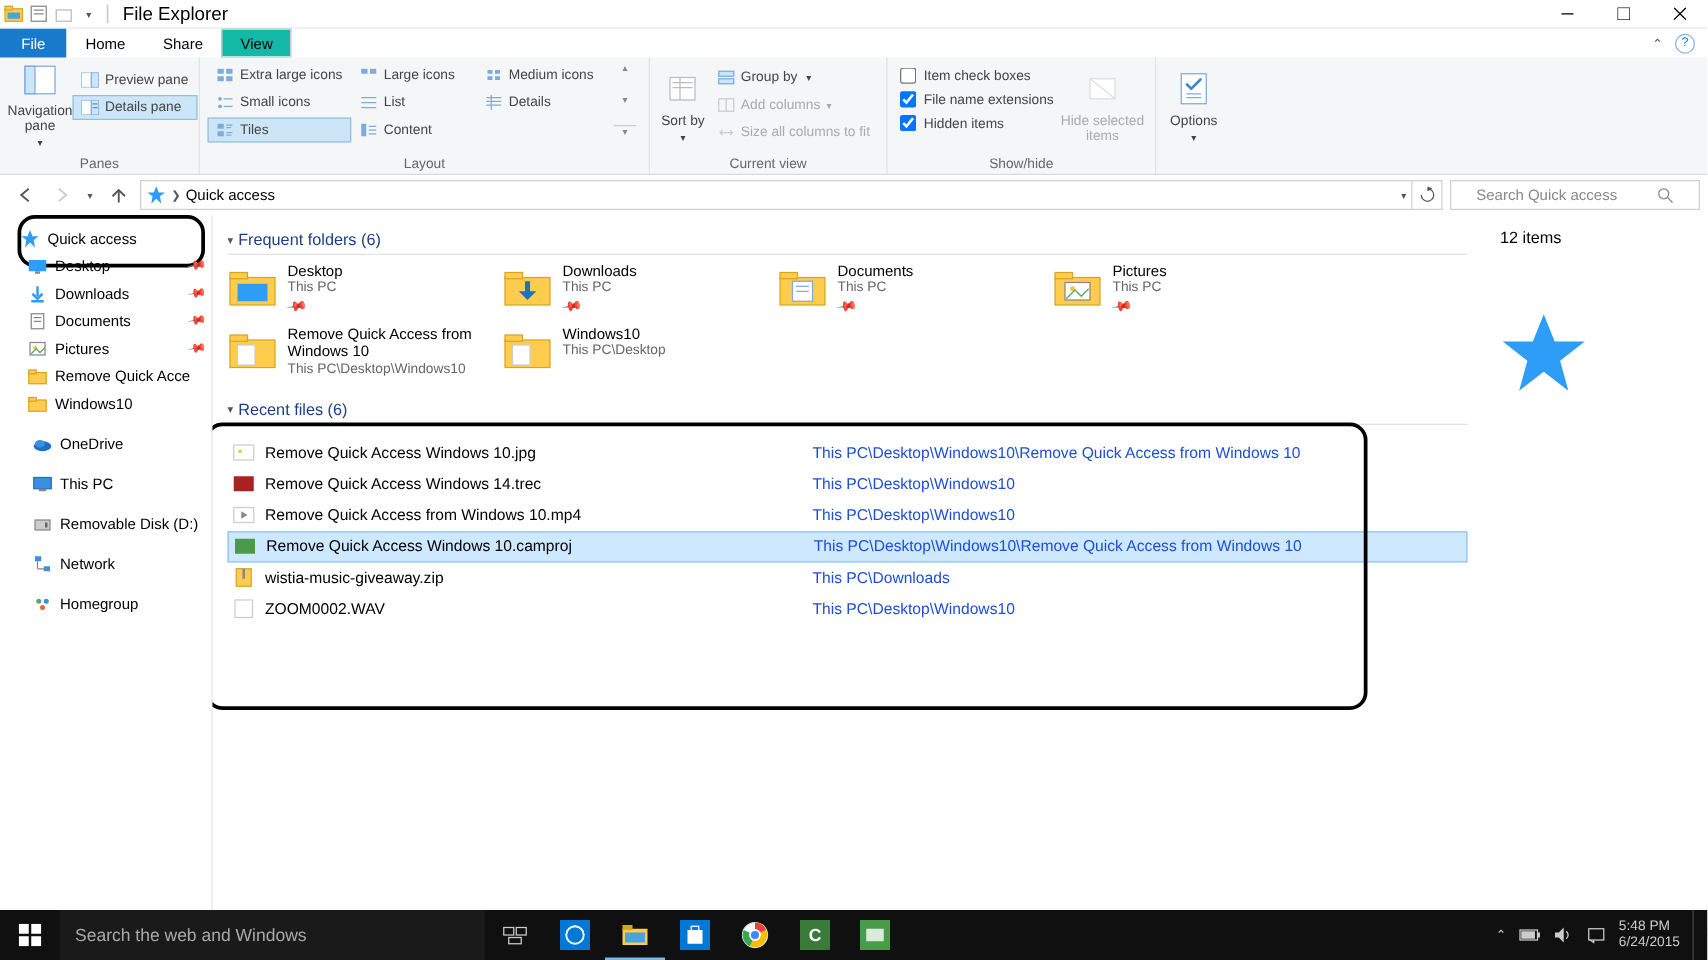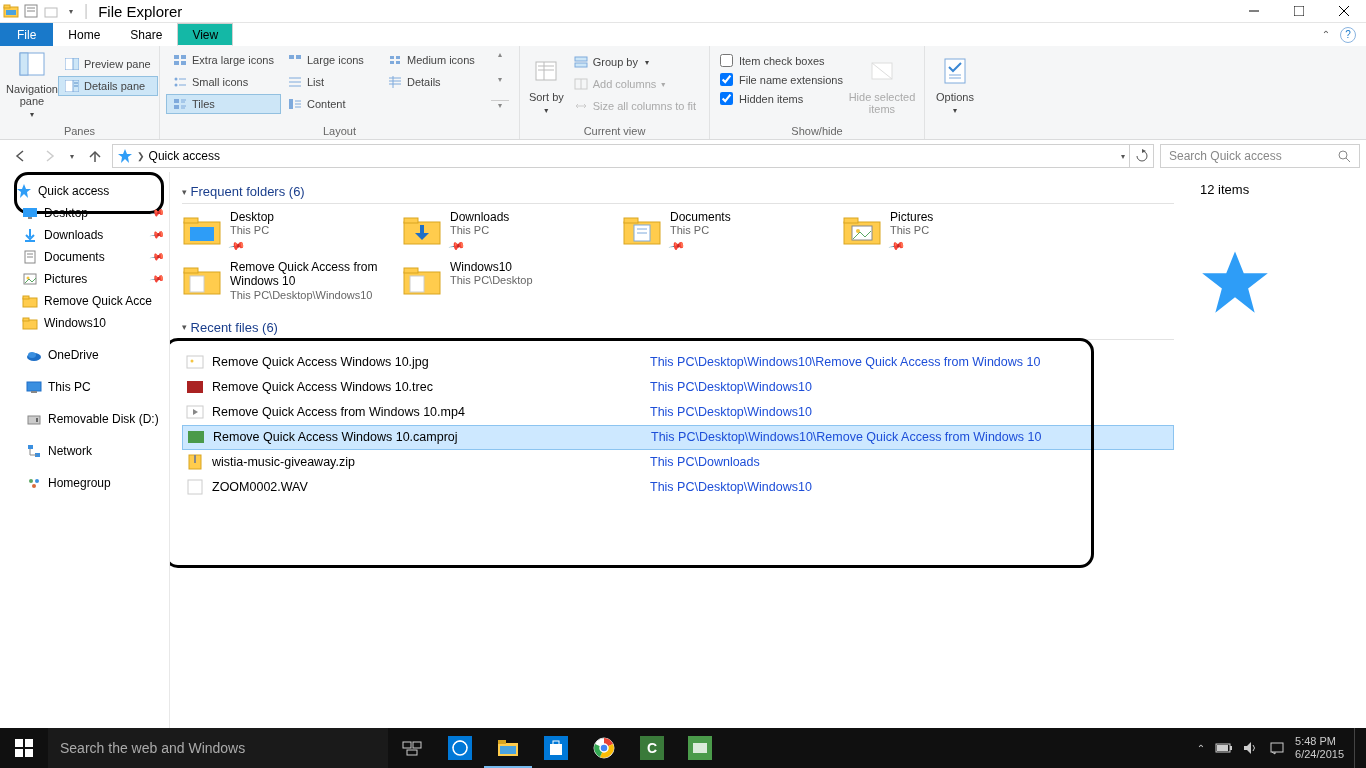--- a/index.html
+++ b/index.html
@@ -35,21 +35,21 @@
 .chk { display: flex; align-items: center; gap: 6px; padding: 2px 4px; }
 .chk input { width: 13px; height: 13px; }
 
 
 .addrrow { height: 32px; display: flex; align-items: center; padding: 2px 6px 2px 10px; gap: 6px; }
 .navbtn { width: 22px; height: 22px; display: flex; align-items: center; justify-content: center; color: #555; }
 .navbtn.disabled { color: #bbb; }
 .addrbar { flex: 1; height: 24px; border: 1px solid #d0d0d0; display: flex; align-items: center; padding: 0 4px; font-size: 12px; gap: 4px; }
 .addrbar .crumb { display: flex; align-items: center; gap: 4px; }
 .addrrefresh { width: 24px; height: 24px; border: 1px solid #d0d0d0; border-left: none; display: flex; align-items: center; justify-content: center; margin-left: -6px; }
-.searchbox { width: 200px; height: 24px; border: 1px solid #d0d0d0; display: flex; align-items: center; padding: 0 8px; font-size: 12px; color: #888; }
+.searchbox { width: 200px; height: 24px; border: 1px solid #d0d0d0; display: flex; align-items: center; padding: 0 20px; font-size: 12px; color: #888; }
 .searchbox .mag { margin-left: auto; }
 
 
 .bodysplit { display: flex; height: 576px; }
 .navpane { width: 170px; border-right: 1px solid #e8e8e8; font-size: 12px; padding-top: 8px; overflow: hidden; }
 .navitem { display: flex; align-items: center; gap: 6px; padding: 3px 6px 3px 22px; white-space: nowrap; position: relative; }
 .navitem.top { padding-left: 10px; }
 .navitem .pin { margin-left: auto; color: #888; font-size: 10px; transform: rotate(35deg); }
 .navitem .ic { width: 16px; height: 16px; display: inline-flex; }
 .highlight1 { position: absolute; border: 3px solid #000; border-radius: 14px; }
@@ -682,21 +682,21 @@
           </span>
   <span class="fn">Remove Quick Access Windows 10.jpg</span>
   <span class="fp">This PC\Desktop\Windows10\Remove Quick Access from Windows 10</span>
         </div>
         <div class="frow">
           <span class="fic2">
             <svg width="18" height="18">
               <rect x="1" y="3" width="16" height="12" fill="#aa2222"></rect>
             </svg>
           </span>
-  <span class="fn">Remove Quick Access Windows 10.trec</span>
+  <span class="fn">Remove Quick Access Windows 14.trec</span>
   <span class="fp">This PC\Desktop\Windows10</span>
         </div>
         <div class="frow">
           <span class="fic2">
             <svg width="18" height="18">
               <rect x="1" y="3" width="16" height="12" fill="#fff" stroke="#ccc"></rect>
               <polygon points="7,6 7,12 12,9" fill="#888"></polygon>
             </svg>
           </span>
   <span class="fn">Remove Quick Access from Windows 10.mp4</span>

